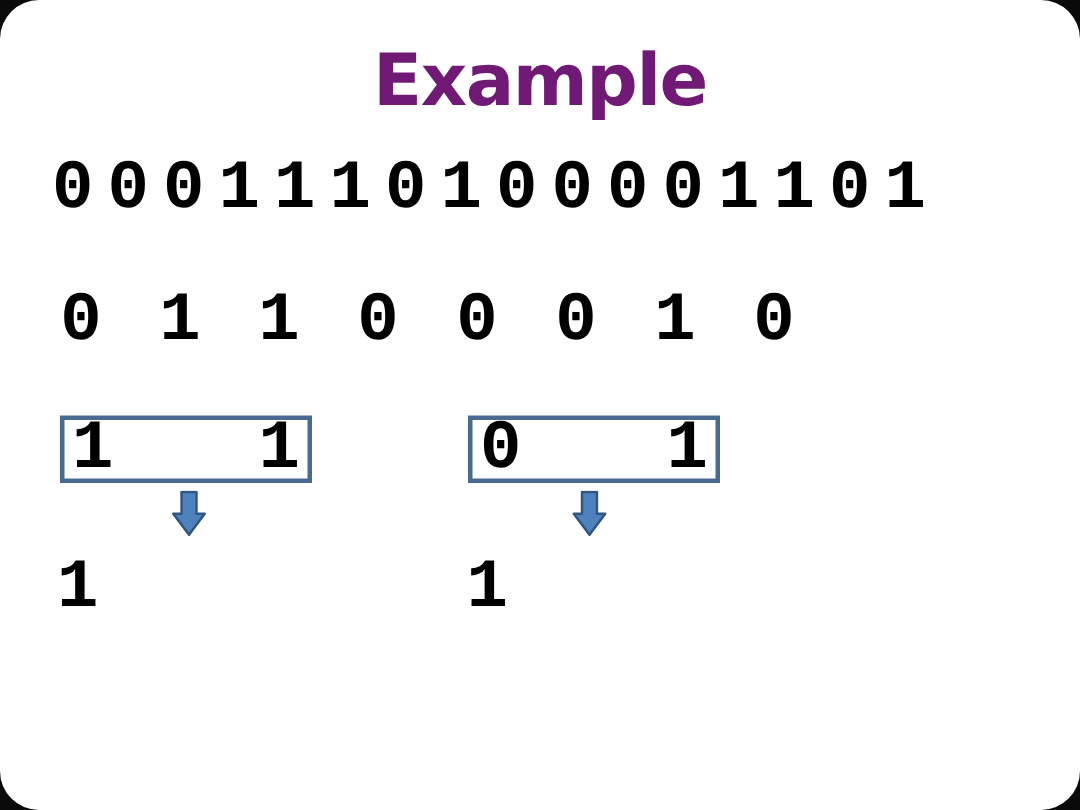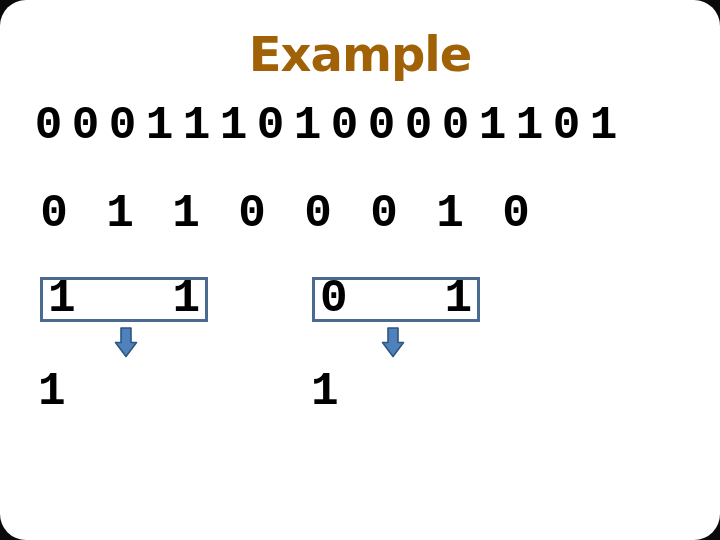--- a/index.html
+++ b/index.html
@@ -17,21 +17,21 @@
   }
   .title {
     position:absolute;
     top:26px; left:0; width:100%;
     margin:0;
     text-align:center;
     font-family:"DejaVu Sans", sans-serif;
     font-weight:bold;
     font-size:48px;
     letter-spacing:-1px;
-    color:#a16207;
+    color:#701a75;
   }
   .digit {
     font-family:"Liberation Mono", "DejaVu Sans Mono", monospace;
     font-weight:bold;
     font-size:46px;
     color:#000000;
   }
   .bit-row { position:absolute; display:flex; }
   .row-full { left:30px; top:102px; }
   .row-full .cell { width:37px; text-align:center; line-height:48px; }

